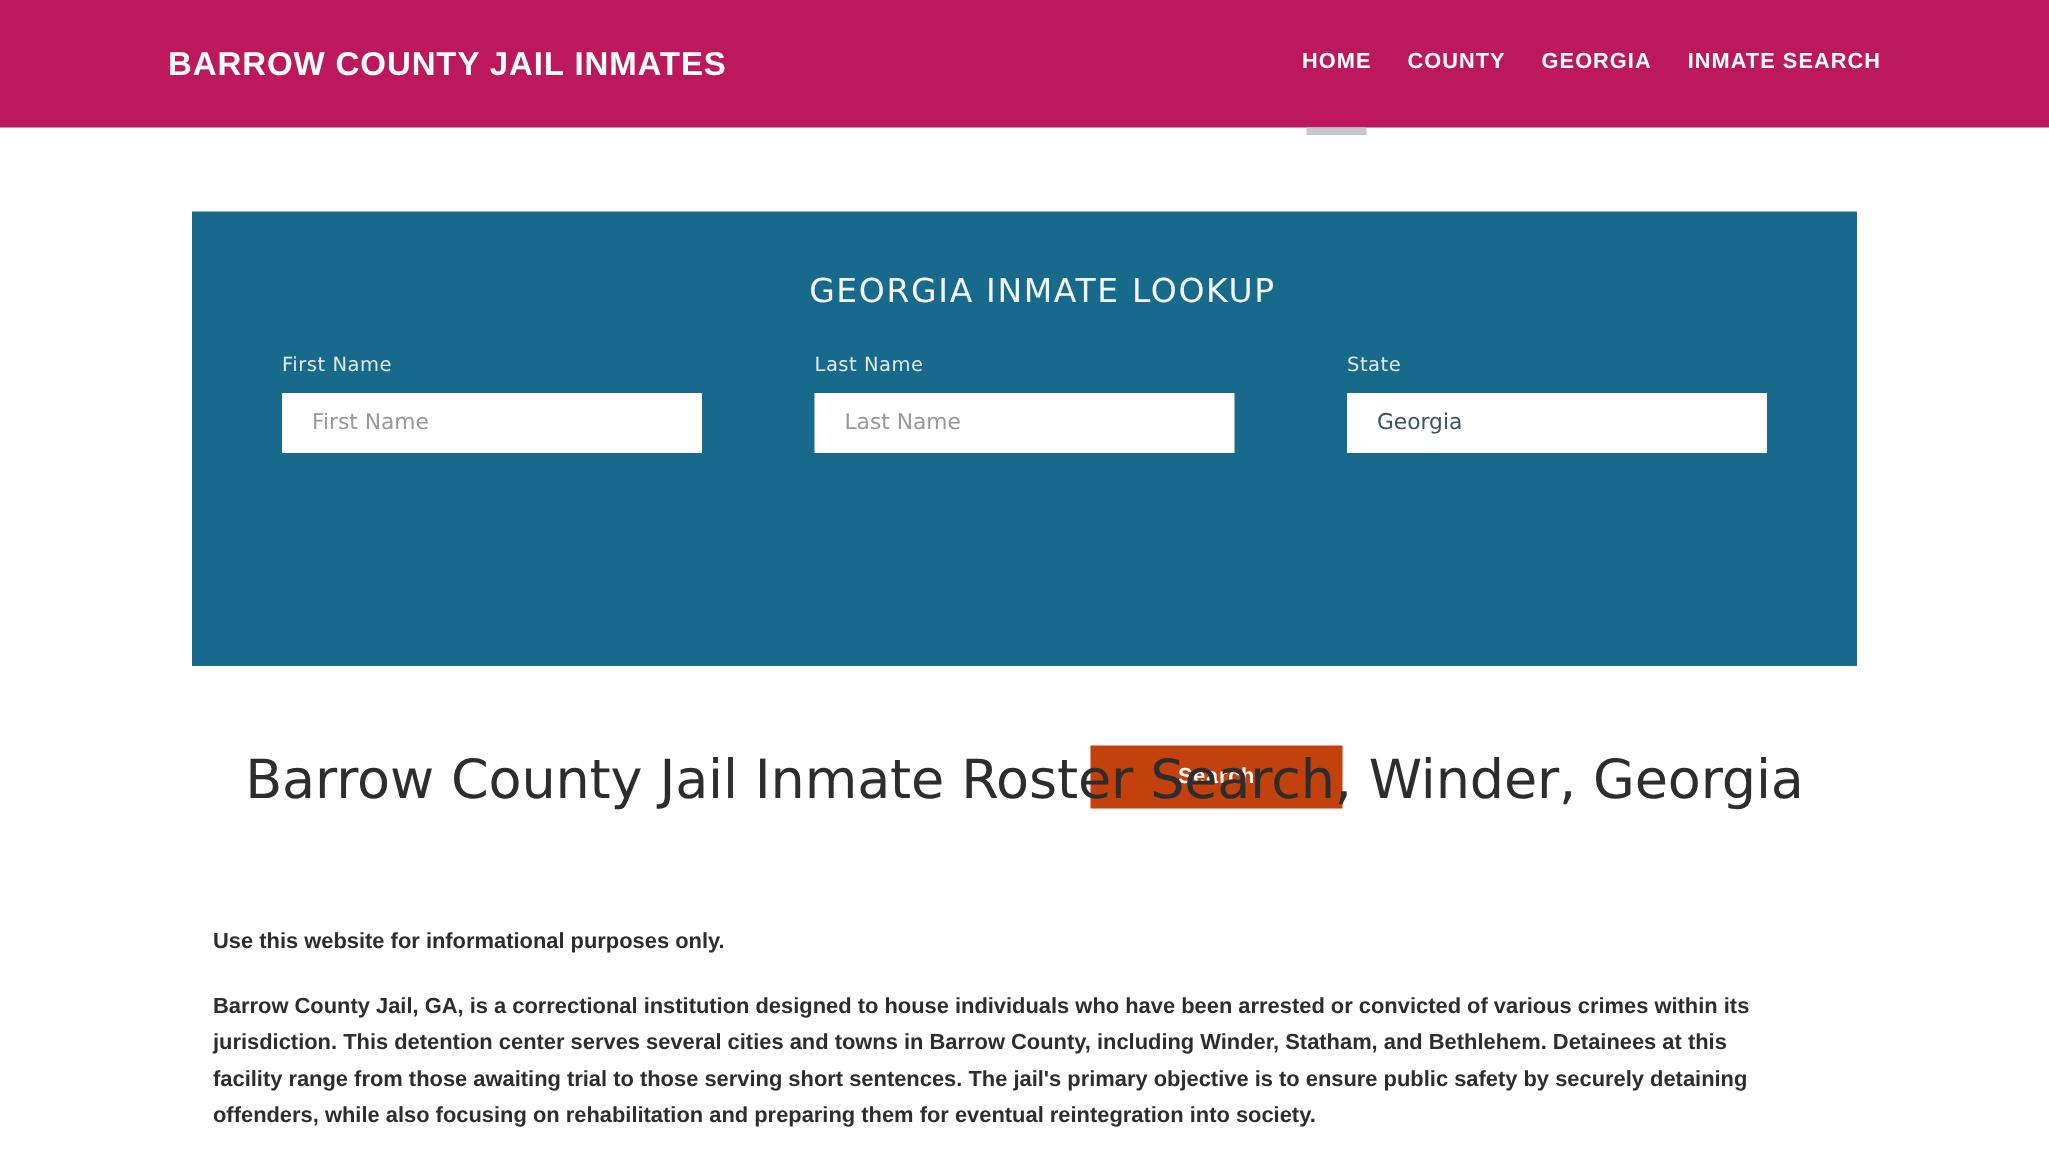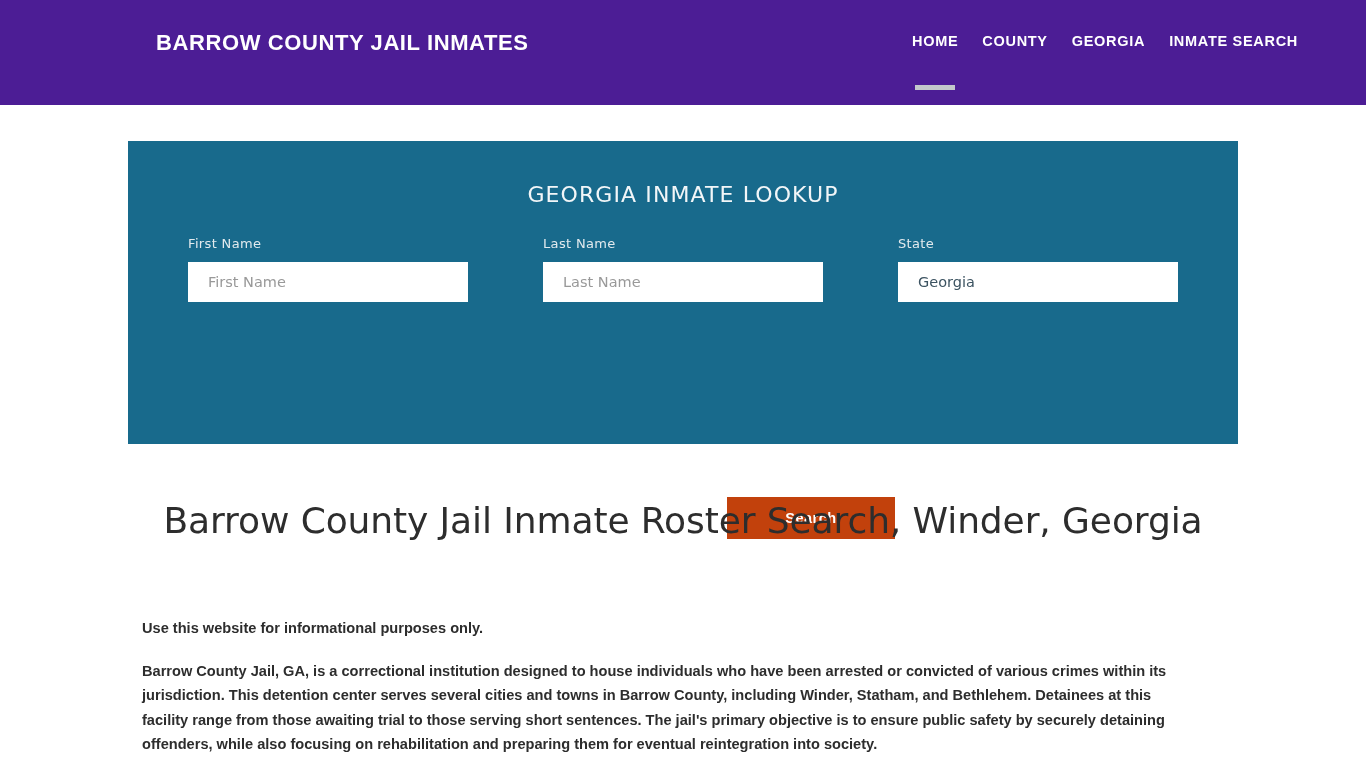--- a/index.html
+++ b/index.html
@@ -13,24 +13,23 @@
     overflow: hidden;
     background: #ffffff;
     font-family: "Liberation Sans", "DejaVu Sans", sans-serif;
     -webkit-font-smoothing: antialiased;
   }
 
   
   .site-header {
     position: relative;
     width: 1366px;
-    height: 105px;
-    background: #4c1d95;
+    height: 85px;
+    background: #be185d;
     box-sizing: border-box;
-    padding-left: 44px;
   }
   .header-inner {
     position: relative;
     width: 1366px;
     height: 85px;
   }
   .brand {
     position: absolute;
     left: 112px;
     top: 30px;
@@ -88,20 +87,21 @@
     position: absolute;
     top: 41px;
     left: 0;
     width: 1110px;
     text-align: center;
     font-size: 22px;
     font-weight: normal;
     letter-spacing: 1.1px;
     color: #f2f6f8;
     font-family: "DejaVu Sans", sans-serif;
+    padding-left: 12px;
   }
   .field-row {
     position: absolute;
     top: 95px;
     left: 0;
     width: 1208px;
     height: 80px;
   }
   .field {
     position: absolute;

